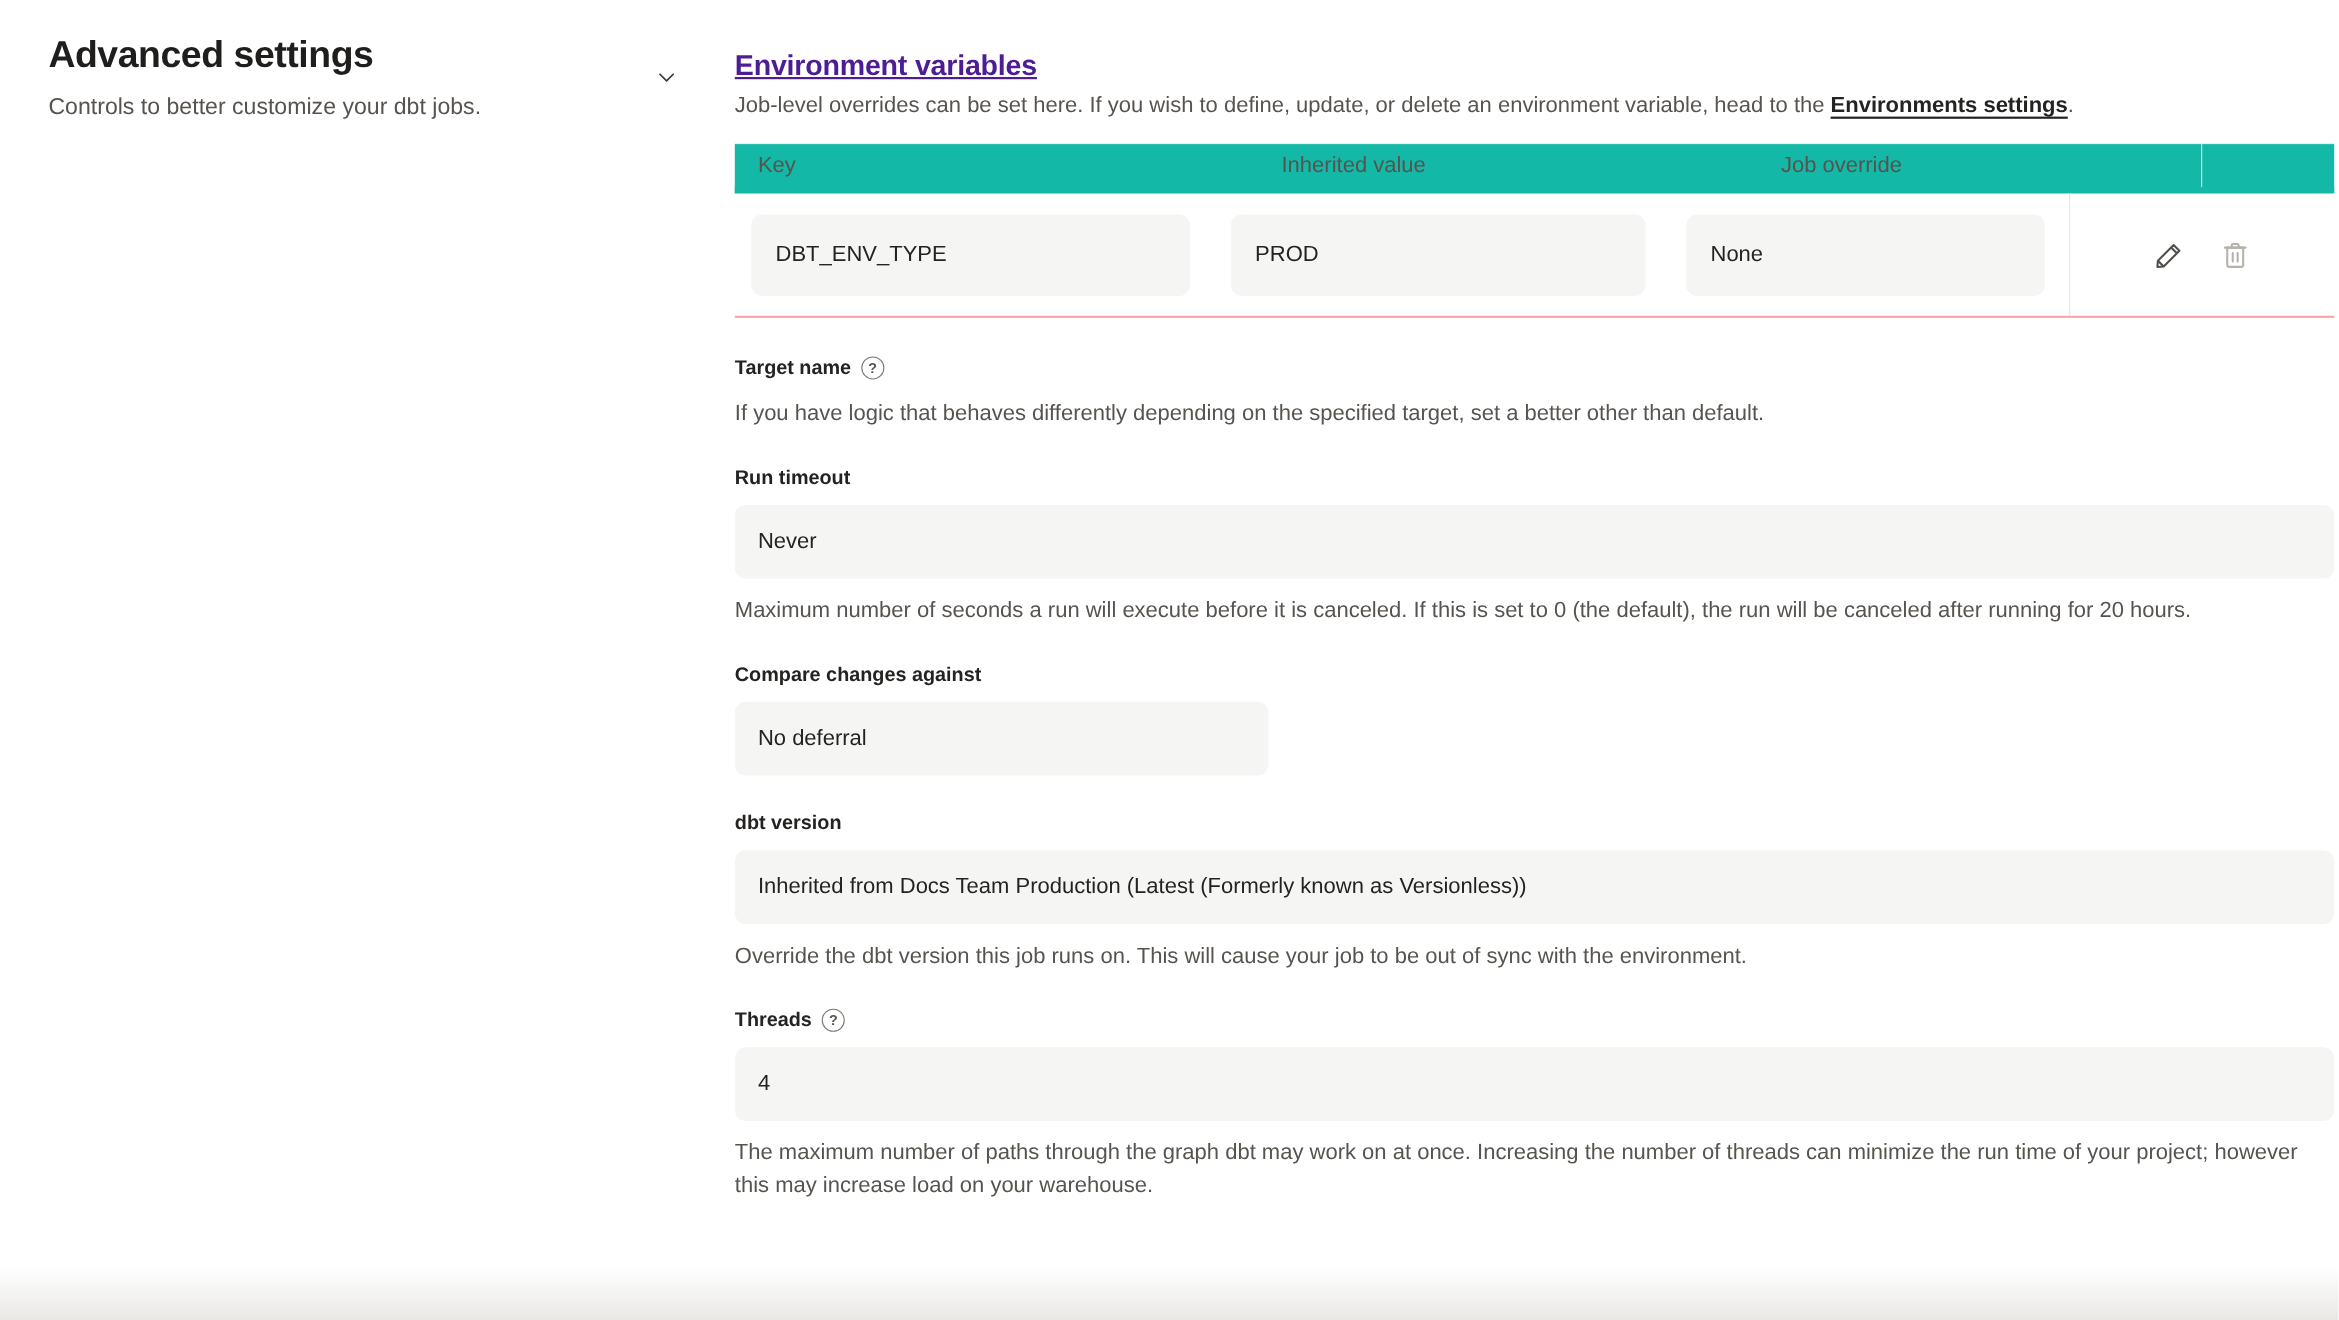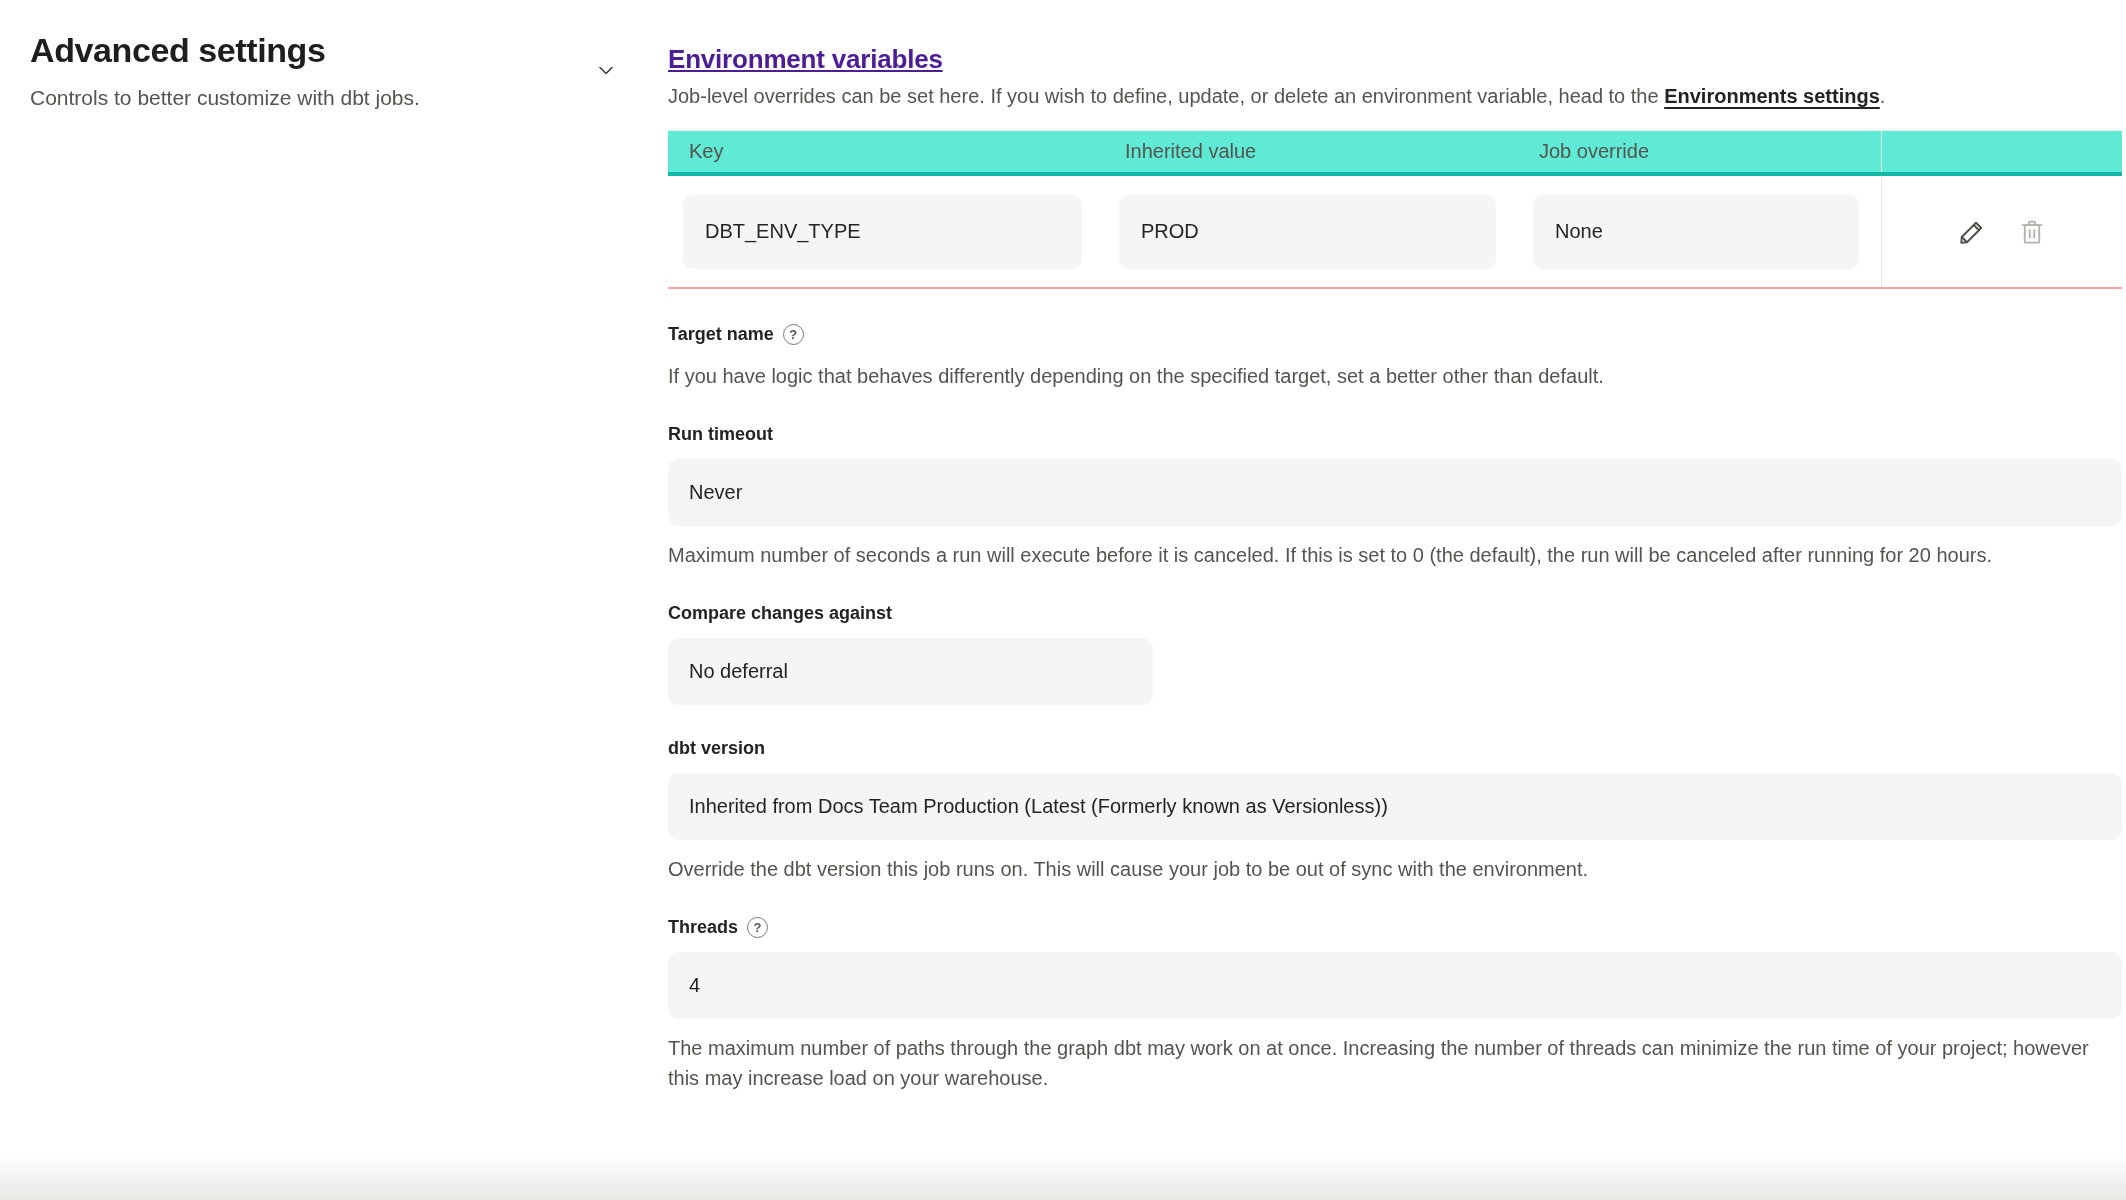--- a/index.html
+++ b/index.html
@@ -8,38 +8,38 @@
     font-family: "Liberation Sans", "DejaVu Sans", sans-serif;
     background: #ffffff;
     color: #252321;
     overflow: hidden;
     position: relative;
     -webkit-font-smoothing: antialiased;
   }
   .page { display: flex; width: 100%; height: 100%; padding-top: 30px; }
 
   
-  .left { width: 668px; flex: 0 0 668px; padding-left: 30px; position: relative; }
+  .left { width: 668px; flex: 0 0 668px; padding-left: 44px; position: relative; }
   .left h1 { font-size: 34px; font-weight: 700; letter-spacing: -0.4px; color: #1f1e1d; line-height: 40px; }
   .left .subtitle { margin-top: 15px; font-size: 21px; color: #57534e; line-height: 26px; }
   .collapse-btn {
     position: absolute; top: 22px; right: 44px;
     width: 36px; height: 36px; border: none; background: transparent; cursor: pointer;
     display: flex; align-items: center; justify-content: center;
   }
 
   
   .right { flex: 1; padding-right: 4px; }
   .right h2 { margin-top: 12px; font-size: 26px; font-weight: 700; letter-spacing: -0.2px; color: #4c1d95; line-height: 34px; text-decoration: underline; }
   .desc { margin-top: 7px; font-size: 20px; color: #57534e; line-height: 27px; }
   .desc .link { color: #252321; font-weight: 700; text-decoration: underline; text-underline-offset: 4px; text-decoration-thickness: 1.5px; cursor: pointer; }
 
   
   .env-table { margin-top: 20px; border-top: 1px solid #efedea; }
-  .thead { display: flex; height: 45px; align-items: center; background: #5eead4; border-bottom: 4px solid #14b8a6; }
+  .thead { display: flex; height: 45px; align-items: center; background: #14b8a6; border-bottom: 6px solid #14b8a6; gap: 40px; }
   .trow  { display: flex; height: 113px; align-items: center; background: #ffffff; border-bottom: 2px solid #fca5a5; }
   .col-key { width: 436px; flex: 0 0 436px; }
   .col-inh { width: 414px; flex: 0 0 414px; }
   .col-ovr { width: 363px; flex: 0 0 363px; }
   .col-actions { flex: 1; align-self: stretch; display: flex; align-items: center; justify-content: center; gap: 26px; border-left: 1px solid #e8e6e3; }
   .thead .col-actions { border-left: 1px solid #e8e6e3; }
   .th { font-size: 20px; font-weight: 500; color: #57534e; padding-left: 21px; }
   .cellbox {
     margin: 0 22px 0 15px; height: 74px; border-radius: 10px; background: #f5f5f4;
     display: flex; align-items: center; padding: 0 22px;
@@ -71,21 +71,21 @@
     pointer-events: none;
   }
 </style>
 </head>
 <body>
 
 <div class="page">
 
   <aside class="left">
     <h1>Advanced settings</h1>
-    <p class="subtitle">Controls to better customize with dbt jobs.</p>
+    <p class="subtitle">Controls to better customize your dbt jobs.</p>
     <button class="collapse-btn" aria-label="Collapse section">
       <svg width="24" height="24" viewBox="0 0 24 24">
         <path d="M6 9.5l6 6 6-6" fill="none" stroke="#3f3c39" stroke-width="1.6" stroke-linecap="round" stroke-linejoin="round"></path>
       </svg>
     </button>
   </aside>
 
   <main class="right">
 
     <h2>Environment variables</h2>

